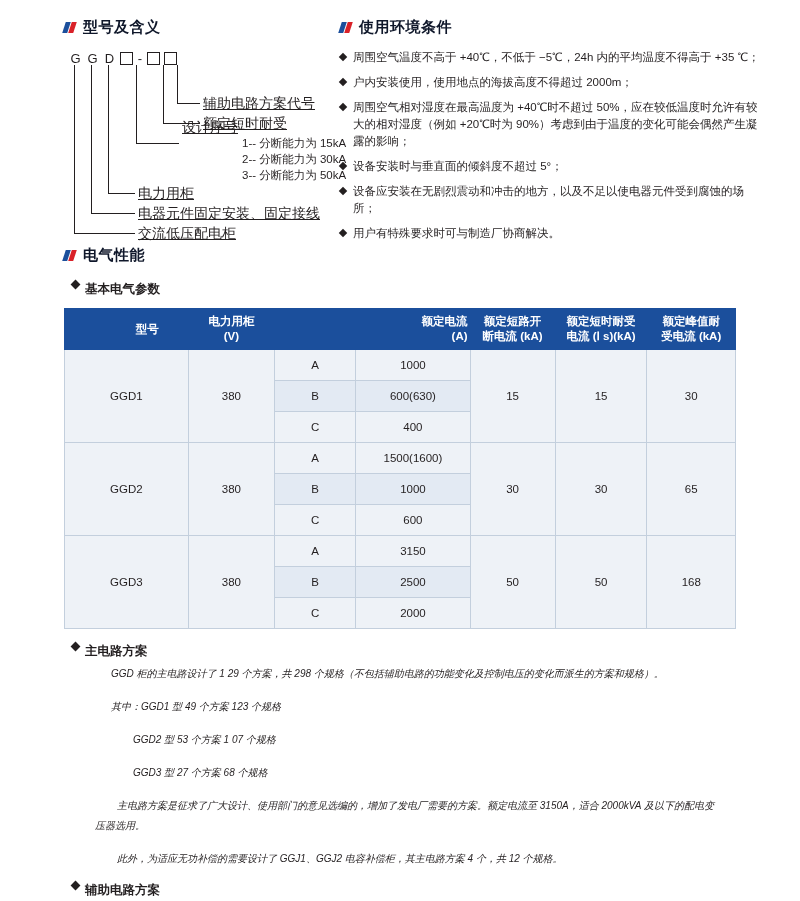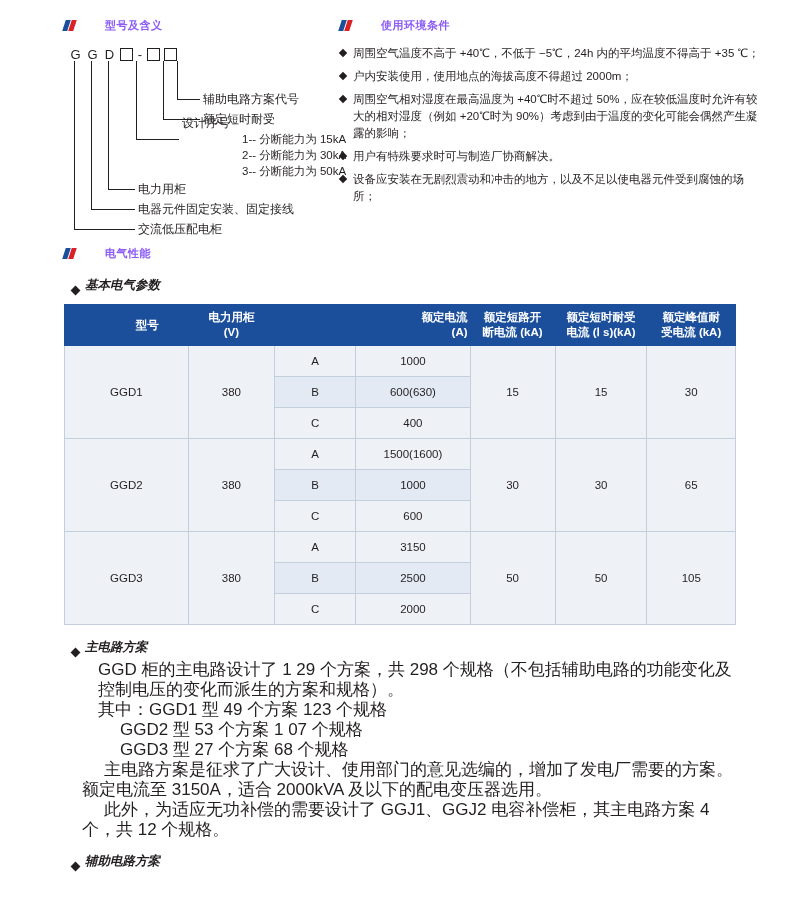--- a/index.html
+++ b/index.html
@@ -43,36 +43,34 @@
     transform: skewX(-18deg);
   }
   .sec-mark .m2 {
     position: absolute;
     left: 6px; top: 1px;
     width: 5px; height: 11px;
     background: #d92128;
     transform: skewX(-18deg);
   }
   .sec-title {
-    color: #8b5cf6;
-    font-size: 11px;
+    color: #0f172a;
+    font-size: 15px;
     font-weight: bold;
     letter-spacing: 0.5px;
-    margin-left: 22px;
   }
 
   
   .sub-head {
     display: flex;
-    align-items: flex-end;
+    align-items: flex-start;
     gap: 6px;
     font-size: 12.5px;
     font-weight: bold;
     color: #231f20;
-    font-style: italic;
   }
   .diamond {
     width: 7px;
     height: 7px;
     background: #231f20;
     transform: rotate(45deg);
     flex: 0 0 auto;
   }
 
   
@@ -113,22 +111,23 @@
     width: 10px;
     text-align: center;
   }
   .leader {
     position: absolute;
     border-left: 1px solid #231f20;
     border-bottom: 1px solid #231f20;
   }
   .lead-label {
     position: absolute;
-    font-size: 12px;
+    font-size: 14px;
     white-space: nowrap;
+    text-decoration: underline;
   }
   .sub-lines {
     position: absolute;
     font-size: 11.5px;
     line-height: 16px;
     white-space: nowrap;
   }
 
   
   .block-env {
@@ -139,20 +138,21 @@
   }
   .env-list {
     margin-top: 12px;
   }
   .env-item {
     display: flex;
     align-items: flex-start;
     margin-bottom: 6px;
     font-size: 11.5px;
     line-height: 17px;
+    margin-top: 8px;
   }
   .env-item .dm {
     width: 6px;
     height: 6px;
     background: #231f20;
     transform: rotate(45deg);
     margin: 5px 7px 0 0;
     flex: 0 0 auto;
   }
   .env-item .tx {
@@ -199,23 +199,24 @@
   table.params tbody tr.grp-start td {
     border-top: 1px solid #9fb3cd;
   }
 
   
   .scheme {
     margin-top: 14px;
     margin-left: 8px;
   }
   .scheme p {
-    margin: 0;
-    font-size: 17px;
+    margin: 13px;
+    font-size: 10px;
     line-height: 20px;
+    font-style: italic;
   }
   .indent1 { text-indent: 0; padding-left: 26px; }
   .indent2 { padding-left: 48px; }
   .body-para {
     padding-left: 10px;
     text-indent: 22px;
   }
   .sub-gap { margin-top: 13px; }
 </style>
 </head>
@@ -284,25 +285,29 @@
       <div class="env-item">
         <span class="dm"></span>
         <span class="tx">户内安装使用，使用地点的海拔高度不得超过 2000m；</span>
       </div>
       <div class="env-item">
         <span class="dm"></span>
         <span class="tx">周围空气相对湿度在最高温度为 +40℃时不超过 50%，应在较低温度时允许有较大的相对湿度（例如 +20℃时为 90%）考虑到由于温度的变化可能会偶然产生凝露的影响；</span>
       </div>
       <div class="env-item">
         <span class="dm"></span>
+        <span class="tx">设备安装时与垂直面的倾斜度不超过 5°；</span>
+      </div>
+      <div class="env-item">
+        <span class="dm"></span>
+        <span class="tx">设备应安装在无剧烈震动和冲击的地方，以及不足以使电器元件受到腐蚀的场所；</span>
+      </div>
+      <div class="env-item">
+        <span class="dm"></span>
         <span class="tx">用户有特殊要求时可与制造厂协商解决。</span>
-      </div>
-      <div class="env-item">
-        <span class="dm"></span>
-        <span class="tx">设备应安装在无剧烈震动和冲击的地方，以及不足以使电器元件受到腐蚀的场所；</span>
       </div>
     </div>
   </div>
 
   <div class="block-elec">
     <div class="sec-head">
       <span class="sec-mark">
         <span class="m1"></span>
           <span class="m2"></span>
       </span>
@@ -378,21 +383,21 @@
           <td>600</td>
         </tr>
 
         <tr class="grp-start">
           <td rowspan="3">GGD3</td>
           <td rowspan="3">380</td>
           <td>A</td>
           <td>3150</td>
           <td rowspan="3">50</td>
           <td rowspan="3">50</td>
-          <td rowspan="3">105</td>
+          <td rowspan="3">168</td>
         </tr>
         <tr class="band-b">
           <td>B</td>
           <td>2500</td>
         </tr>
         <tr>
           <td>C</td>
           <td>2000</td>
         </tr>
       </tbody>

